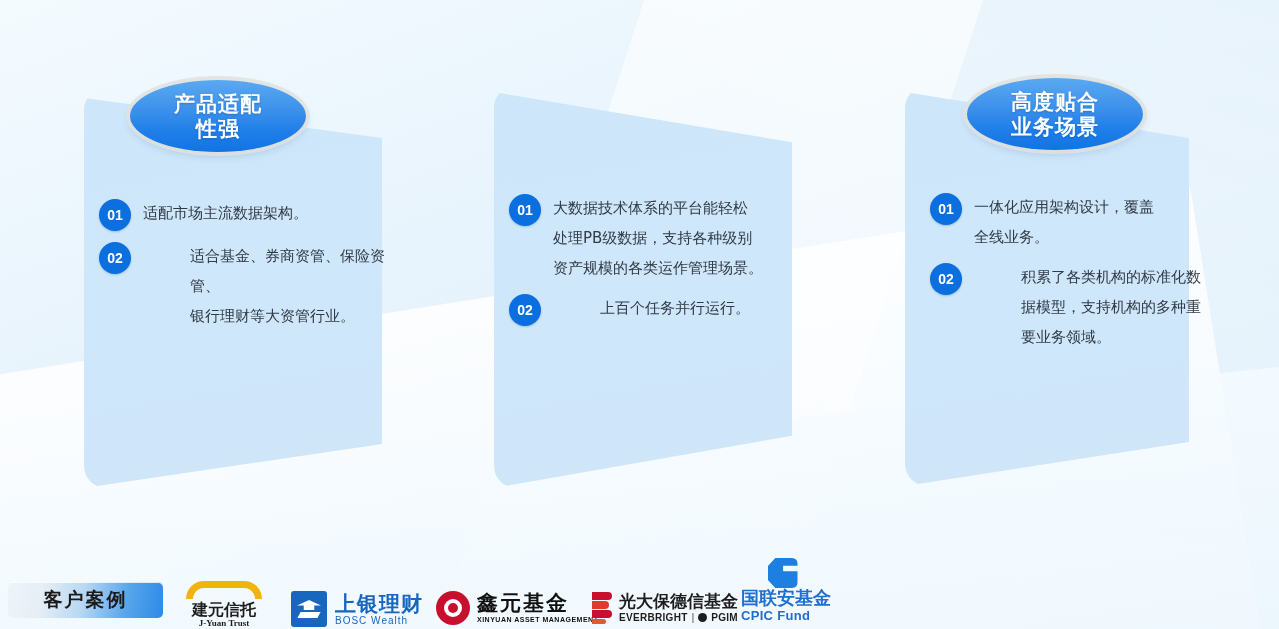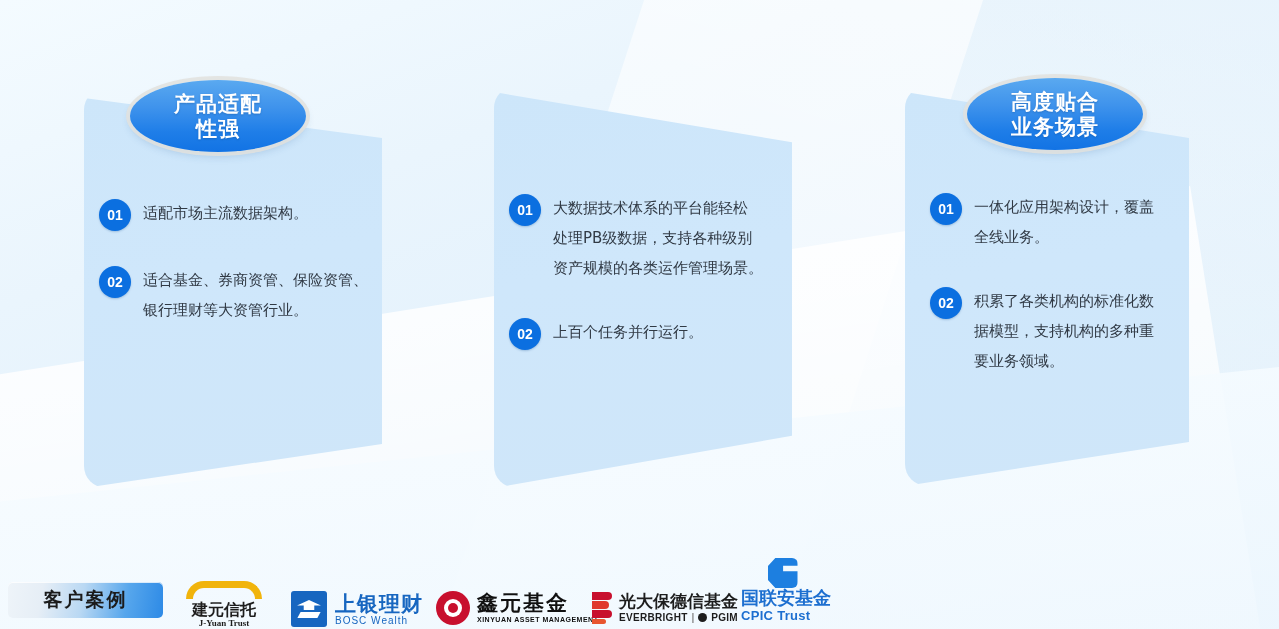--- a/index.html
+++ b/index.html
@@ -87,21 +87,21 @@
     text-shadow: 0 1px 2px rgba(10,60,120,0.30);
     white-space: nowrap;
   }
 
   
   .bullets { position: absolute; z-index: 5; }
   .bullet {
     display: flex;
     align-items: flex-start;
   }
-  .bullet + .bullet { margin-top: 34px; }
+  .bullet + .bullet { margin-top: 10px; gap: 47px; }
 
   .num {
     flex: 0 0 auto;
     width: 32px;
     height: 32px;
     border-radius: 50%;
     background: #0b6fe0;
     color: #ffffff;
     font-size: 14px;
     font-weight: bold;
@@ -373,18 +373,18 @@
           <span class="eb-globe"></span>
           <span>PGIM</span>
         </div>
       </div>
     </div>
 
     <div class="logo logo-cpic">
       <div class="cpic-mark"></div>
       <div class="cpic-txt">
         <div class="cpic-cn">国联安基金</div>
-        <div class="cpic-en">CPIC Trust</div>
+        <div class="cpic-en">CPIC Fund</div>
       </div>
     </div>
 
   </div>
 </div>
 
 </body></html>

